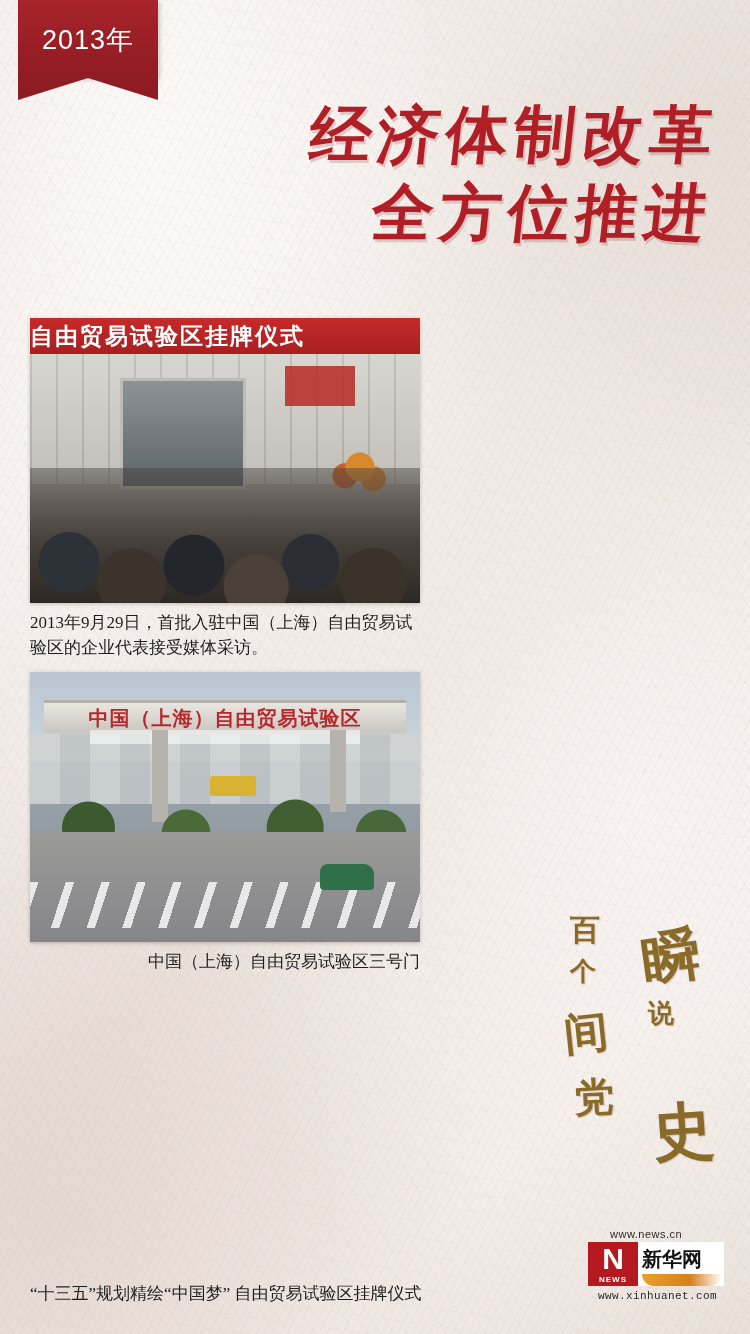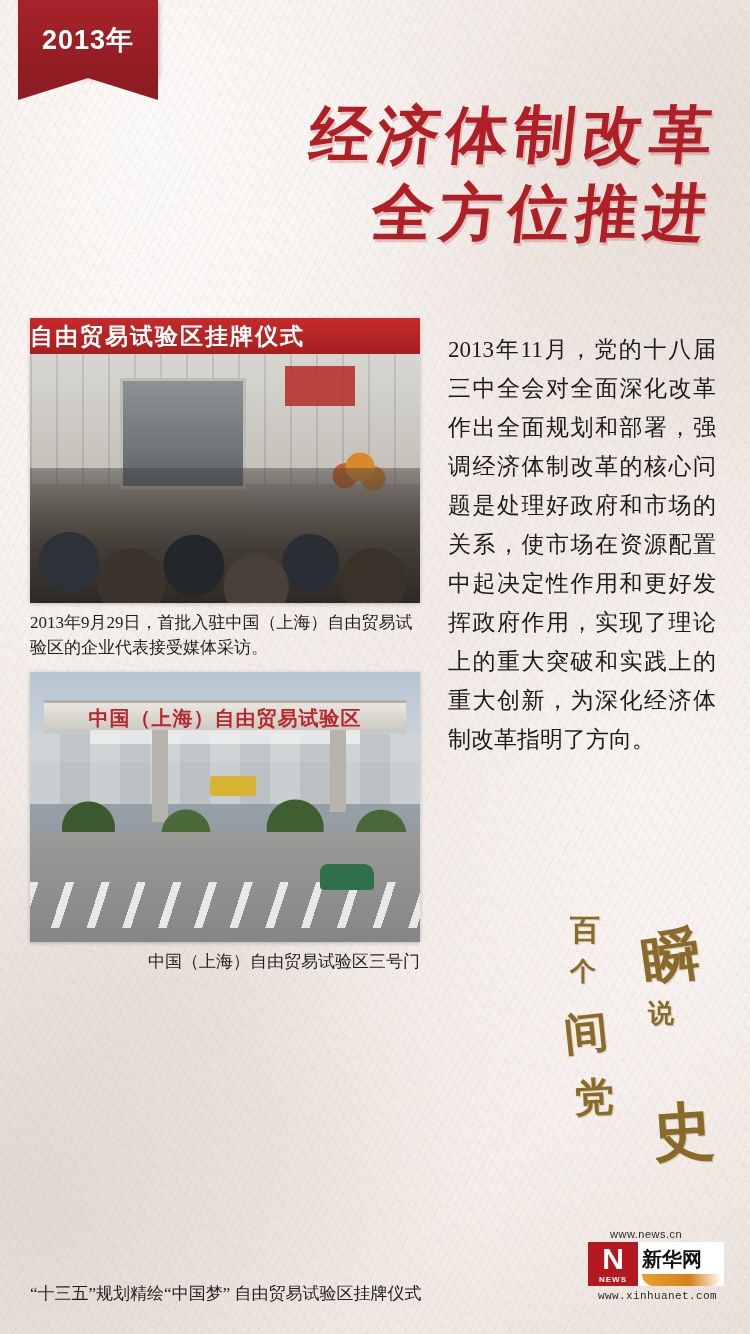--- a/index.html
+++ b/index.html
@@ -66,21 +66,21 @@
     border-bottom: 22px solid transparent;
   }
   .year-ribbon .year-text {
     position: absolute;
     left: 0;
     right: 0;
     top: 22px;
     text-align: center;
     color: #ffffff;
     font-size: 27px;
-    font-weight: bold;
+    font-weight: normal;
     letter-spacing: 1px;
     font-family: "Liberation Sans", "DejaVu Sans", sans-serif;
   }
 
   
   .headline {
     position: absolute;
     left: 0;
     right: 0;
     top: 96px;
@@ -397,21 +397,20 @@
       <div class="stripes"></div>
       <div class="car"></div>
       <div class="car2"></div>
     </div>
     <div class="caption center">中国（上海）自由贸易试验区三号门</div>
 
   </div>
 
   <div class="cap3">“十三五”规划精绘“中国梦” 自由贸易试验区挂牌仪式</div>
 
-  <div class="body-text">2013年11月，党的十八届三中全会对全面深化改革作出全面规划和部署，强调经济体制改革的核心问题是处理好政府和市场的关系，使市场在资源配置中起决定性作用和更好发挥政府作用，实现了理论上的重大突破和实践上的重大创新，为深化经济体制改革指明了方向。</div>
 
   <div class="seal">
     <div class="ch s1">百</div>
     <div class="ch s2">个</div>
     <div class="ch s3">间</div>
     <div class="ch s4">党</div>
     <div class="ch s5">瞬</div>
     <div class="ch s6">说</div>
     <div class="ch s7">史</div>
   </div>

